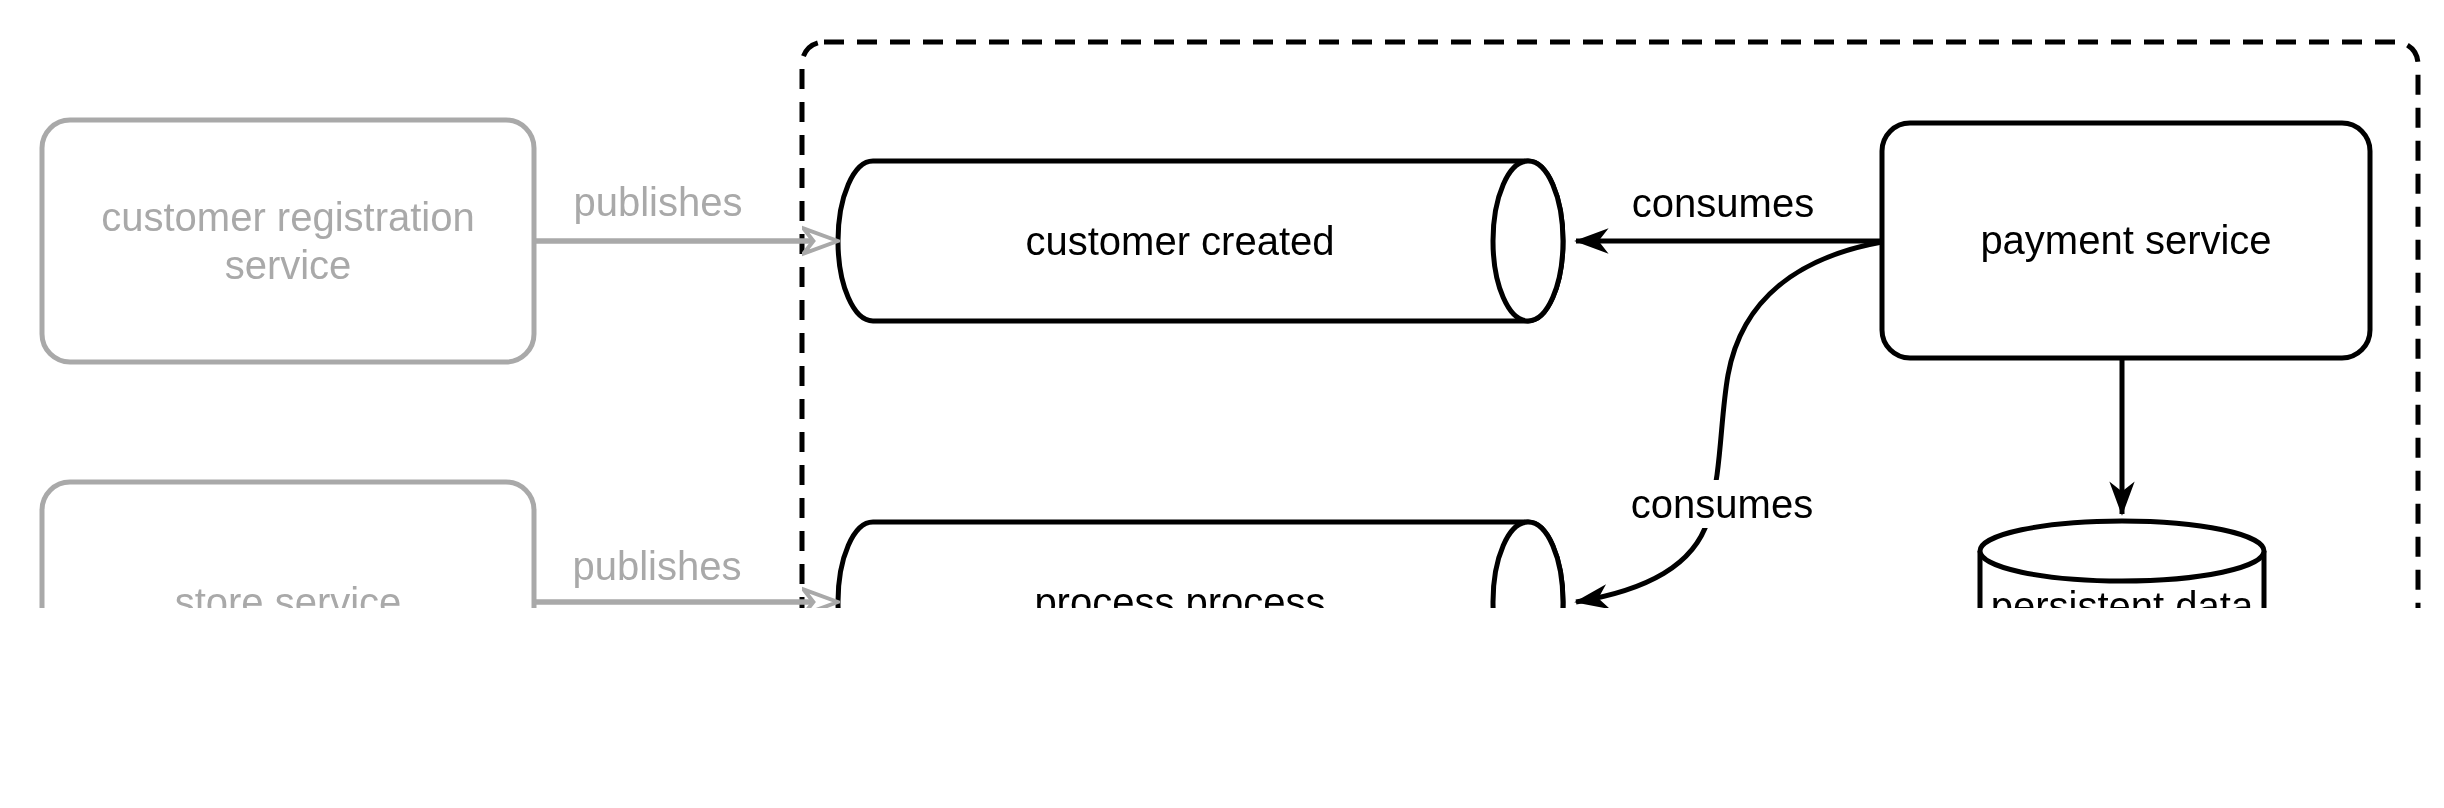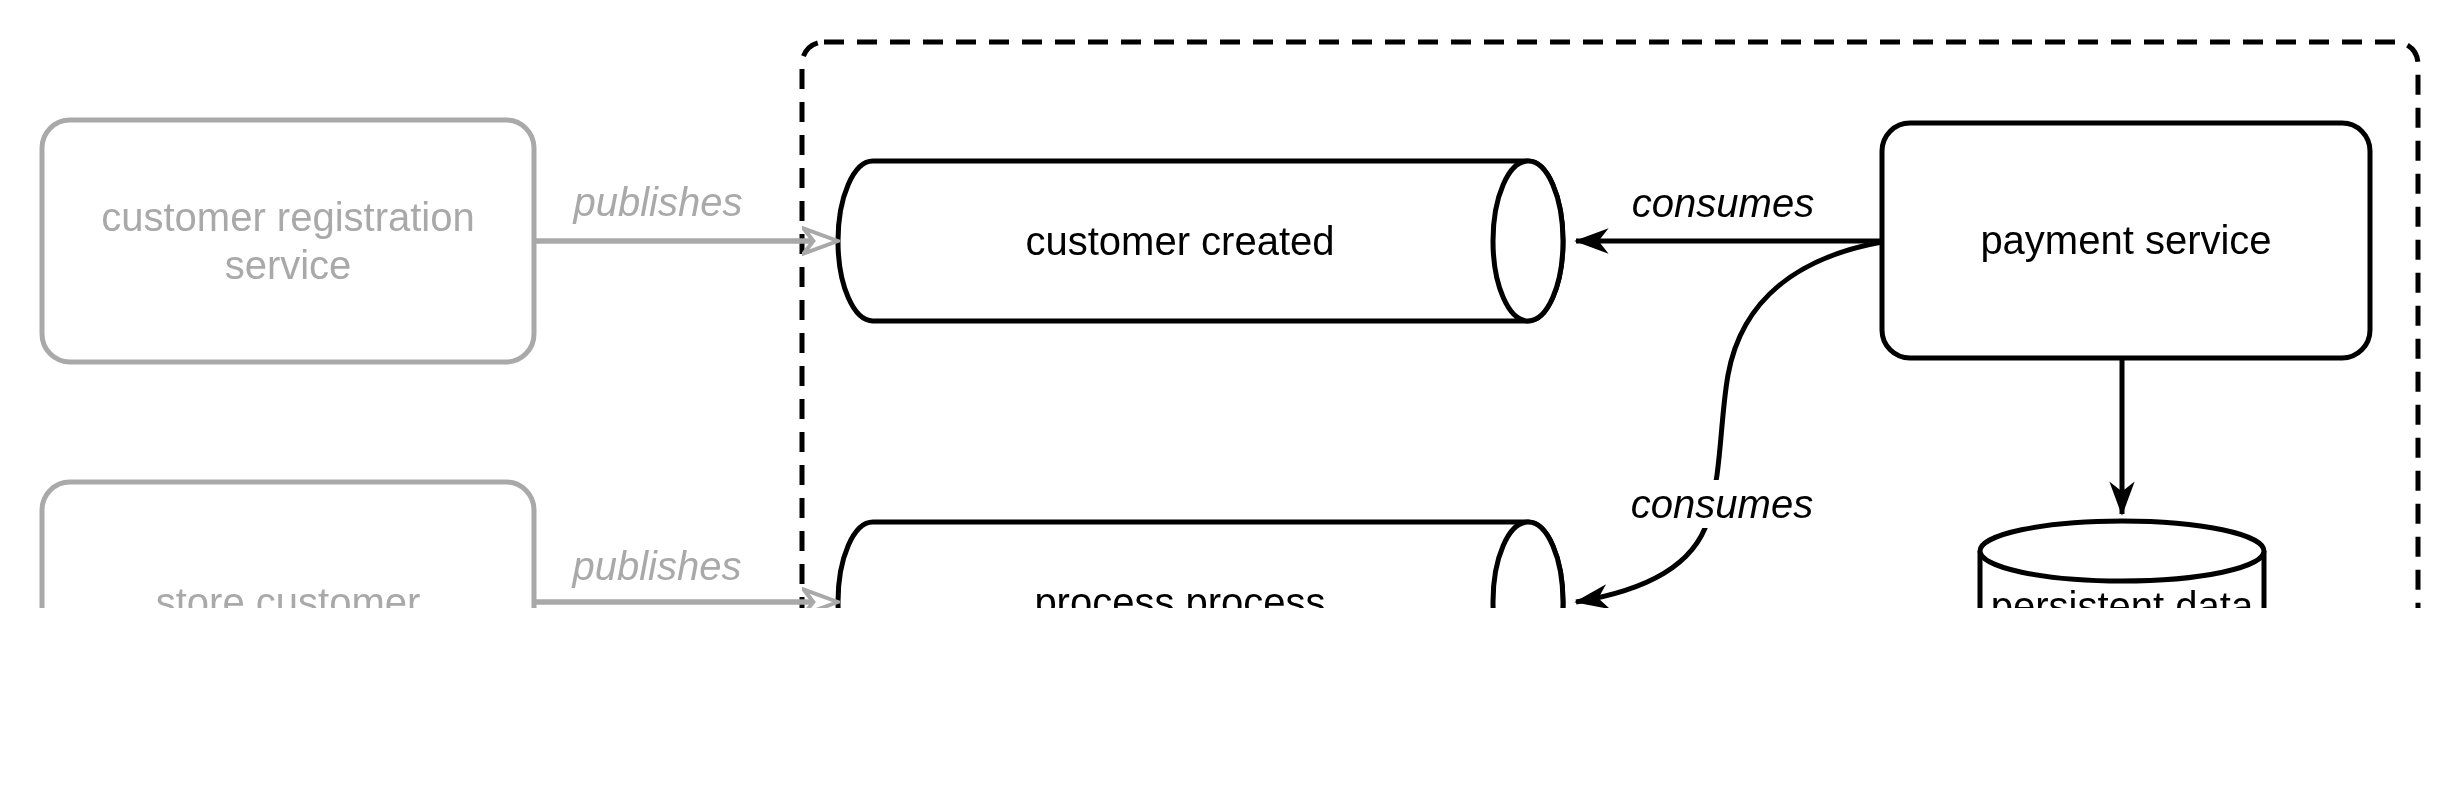--- a/index.html
+++ b/index.html
@@ -23,21 +23,20 @@
     justify-content: center;
     text-align: center;
     font-size: 40px;
     line-height: 1.2;
     color: #000000;
   }
   .gray { color: #a9a9a9; }
   .edge span {
     background: #ffffff;
     padding: 0 8px;
-    font-style: italic;
   }
 </style>
 </head>
 <body>
 
 <div class="canvas">
   <svg width="2444" height="808" viewBox="0 0 2444 808">
     <defs>
       <marker id="mBlack" viewBox="0 0 21 21" refX="19" refY="10.5" markerWidth="38" markerHeight="38" orient="auto" markerUnits="userSpaceOnUse">
         <path d="M 1 3.5 L 20 10.5 L 1 17.5 L 6.5 10.5 Z" fill="#000000"></path>
@@ -71,21 +70,21 @@
     <line x1="534" y1="241" x2="836" y2="241" stroke="#a9a9a9" stroke-width="5.5" marker-end="url(#mGray)"></line>
     <line x1="534" y1="602" x2="836" y2="602" stroke="#a9a9a9" stroke-width="5.5" marker-end="url(#mGray)"></line>
     <line x1="1882" y1="241" x2="1576" y2="241" stroke="#000000" stroke-width="5" marker-end="url(#mBlack)"></line>
     <path d="M 1882,242 C 1800,257 1742,298 1728,375 C 1720,420 1722,470 1708,520 C 1694,565 1648,590 1576,602" fill="none" stroke="#000000" stroke-width="5" marker-end="url(#mBlack)"></path>
     <line x1="2122" y1="358" x2="2122" y2="514" stroke="#000000" stroke-width="5" marker-end="url(#mBlack)"></line>
 
     <foreignObject x="73" y="140" width="430" height="202">
       <div class="lbl gray">customer registration service</div>
     </foreignObject>
     <foreignObject x="73" y="501" width="430" height="202">
-      <div class="lbl gray">store customer</div>
+      <div class="lbl gray">store service</div>
     </foreignObject>
     <foreignObject x="930" y="181" width="500" height="120">
       <div class="lbl">customer created</div>
     </foreignObject>
     <foreignObject x="930" y="542" width="500" height="120">
       <div class="lbl">process process</div>
     </foreignObject>
     <foreignObject x="1926" y="180" width="400" height="120">
       <div class="lbl">payment service</div>
     </foreignObject>

